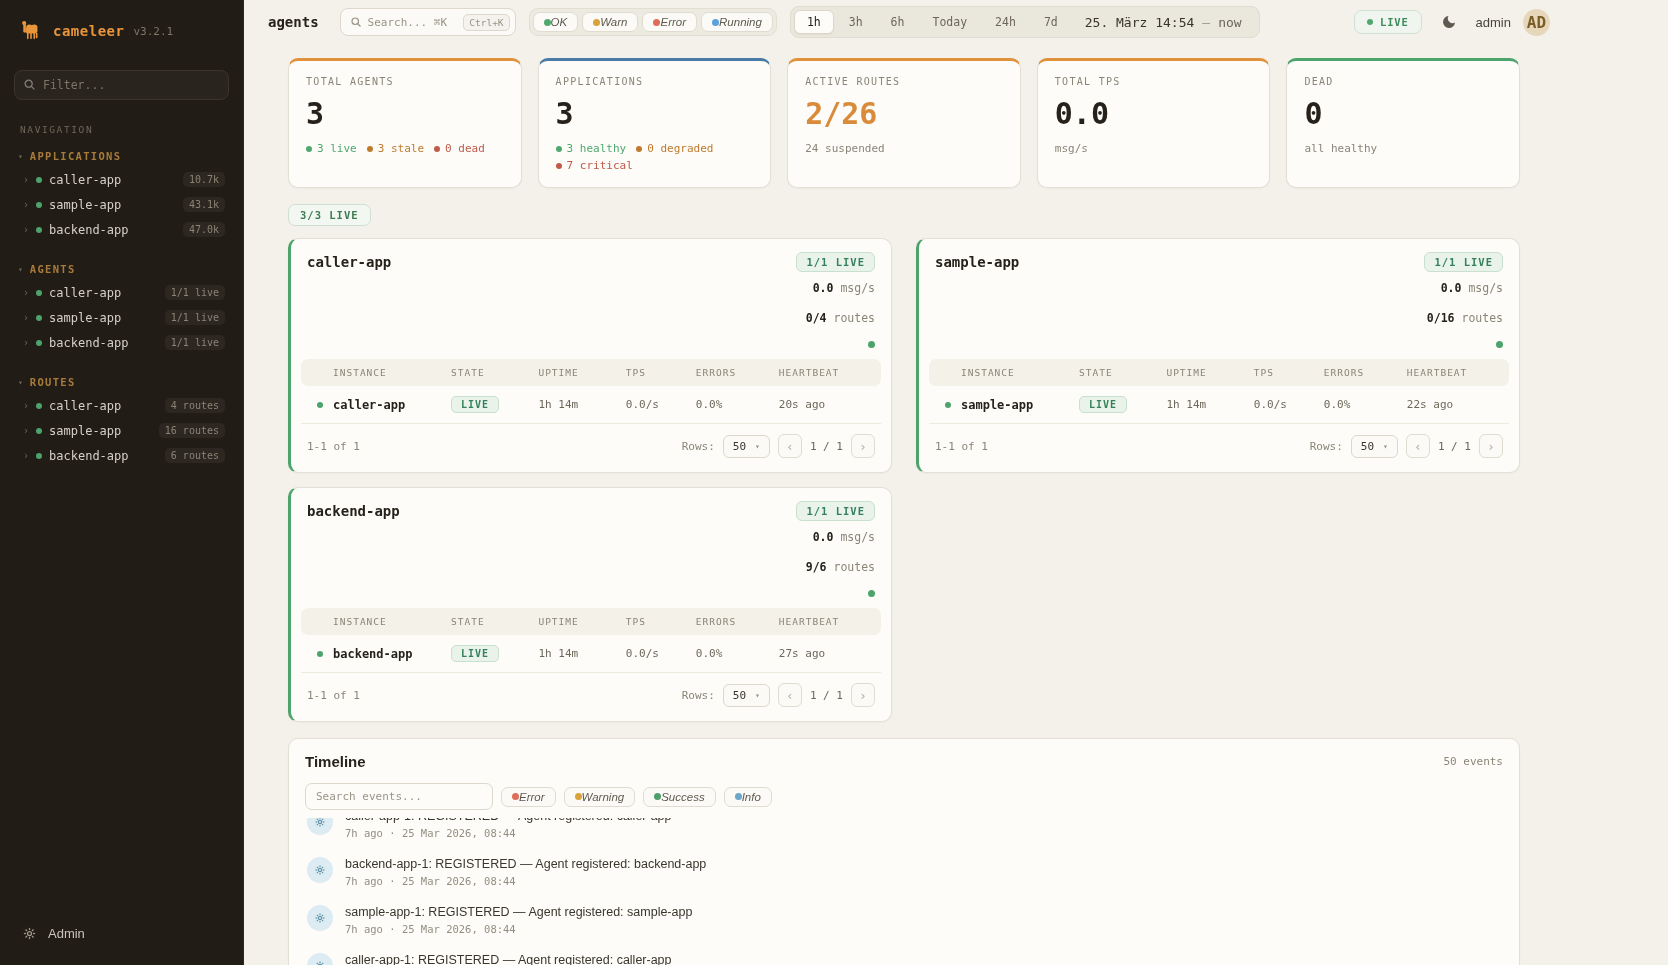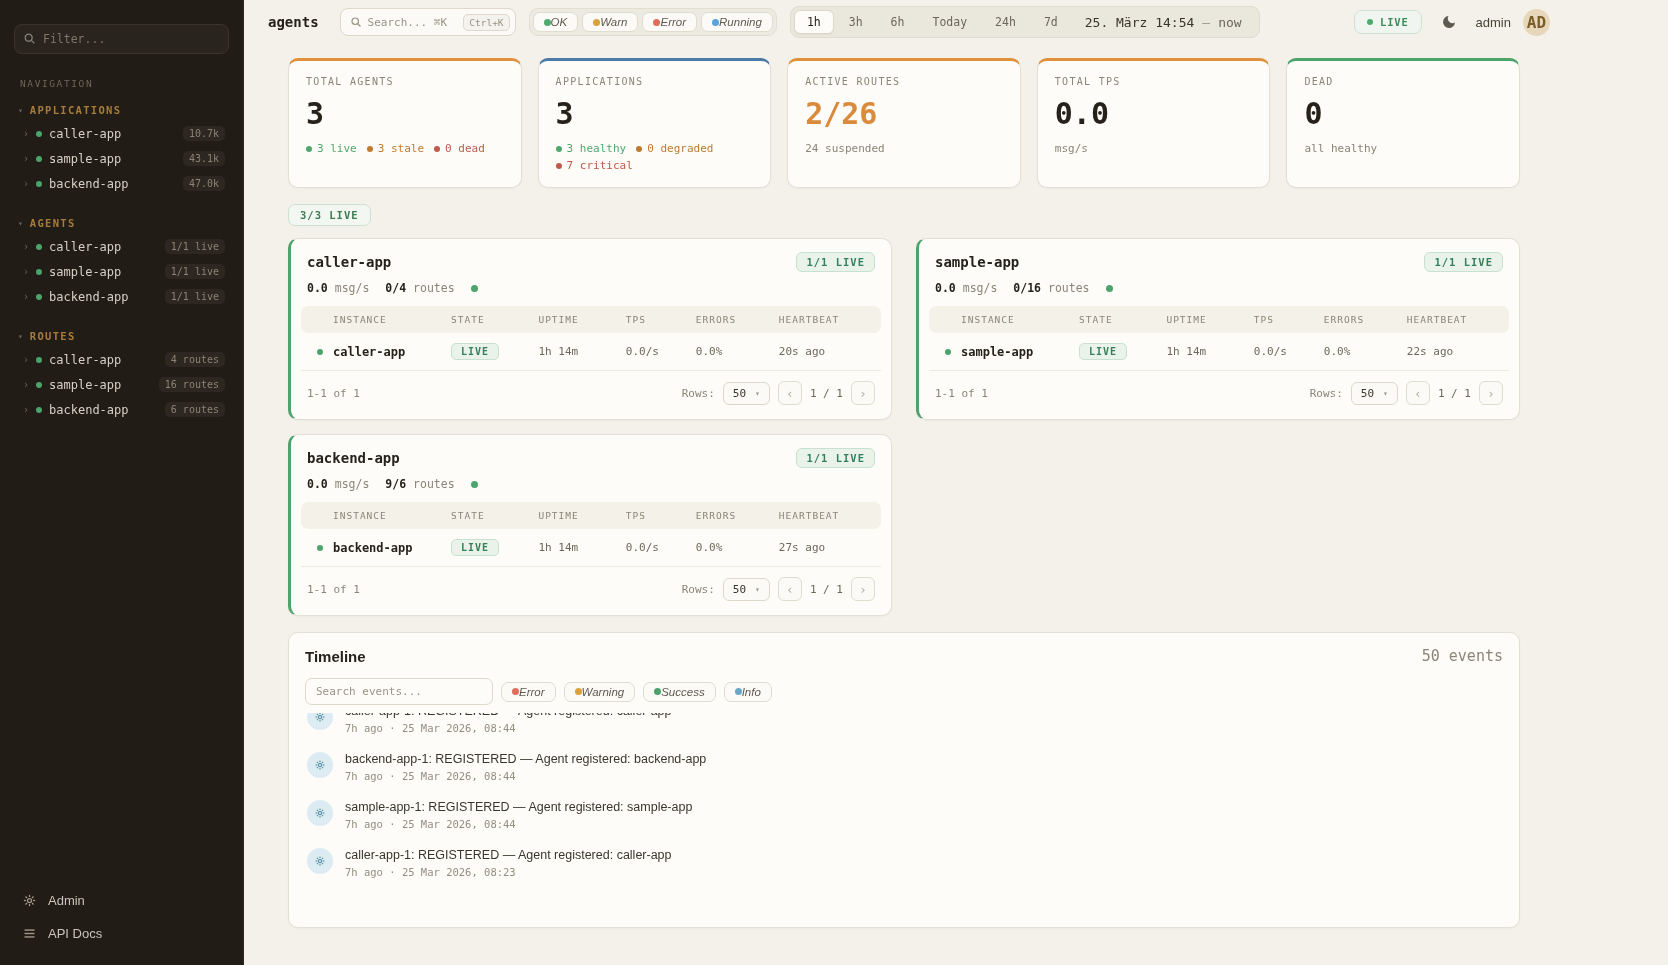--- a/index.html
+++ b/index.html
@@ -64,56 +64,73 @@
   .stat-badge .dot { width:6px; height:6px; }
   .stat-sub { font-size:11px; color:#8b8577; }
 
   .live-banner { display:inline-flex; align-items:center; margin:16px 0 12px; background:#f3f7f1; border:1px solid #cfe0d0; border-radius:7px; padding:4px 11px; font-size:10.5px; letter-spacing:1px; color:#3c7a52; font-weight:bold; }
 
   .apps-grid { display:grid; grid-template-columns:1fr 1fr; gap:14px 24px; align-items:start; }
   .app-card { background:#fdfcf9; border:1px solid #e4dfd4; border-left:3px solid #4ca36b; border-radius:10px; box-shadow:0 1px 2px rgba(0,0,0,.03); padding-bottom:2px; }
   .app-head { display:flex; align-items:center; justify-content:space-between; padding:13px 16px 9px; }
   .app-name { font-size:14px; font-weight:bold; color:#26221b; }
   .app-live { background:#e9f3ea; border:1px solid #c8e0cd; color:#35805a; font-size:10.5px; letter-spacing:1px; padding:3px 9px; border-radius:6px; font-weight:bold; }
-  .app-stats { display:flex; align-items:center; gap:16px; padding:0 16px 11px; font-size:11.5px; color:#8b8577; }
+  .app-stats { display:flex; align-items:flex-end; gap:16px; padding:0 16px 11px; font-size:11.5px; color:#8b8577;flex-direction:column; }
   .app-stats b { color:#26221b; }
   .app-stats .dot { width:7px; height:7px; }
   .tbl { margin:0 10px; }
   .tbl-head { display:grid; grid-template-columns:26px 1.35fr 1fr 1fr .8fr .95fr 1.1fr; background:#f4f1e9; border-radius:7px; padding:8px 6px; font-size:9.5px; letter-spacing:1px; color:#8b8577; align-items:center; }
   .tbl-row { display:grid; grid-template-columns:26px 1.35fr 1fr 1fr .8fr .95fr 1.1fr; align-items:center; padding:10px 6px; border-bottom:1px solid #eeeae0; font-size:11px; color:#6d675a; cursor:pointer; }
   .tbl-row .cell-dot { display:flex; justify-content:center; }
   .tbl-row .inst { color:#26221b; font-weight:bold; font-size:12px; }
   .state-pill { display:inline-flex; background:#e9f3ea; border:1px solid #c8e0cd; color:#35805a; font-size:10px; letter-spacing:1px; padding:2px 9px; border-radius:5px; font-weight:bold; width:max-content; }
   .card-foot { display:flex; align-items:center; padding:10px 16px 12px; font-size:11px; color:#8b8577; }
   .foot-right { margin-left:auto; display:flex; align-items:center; gap:8px; }
   .rows-select { display:flex; align-items:center; gap:9px; border:1px solid #ddd8cb; background:#fbfaf6; border-radius:6px; padding:4px 9px; color:#3a352c; cursor:pointer; }
   .rows-select .car { color:#9a9487; font-size:8px; }
   .pg-btn { width:24px; height:24px; display:flex; align-items:center; justify-content:center; border:1px solid #e0dccf; background:#fbfaf6; border-radius:6px; color:#b5afa2; cursor:pointer; font-size:13px; }
   .pg-label { color:#6d675a; }
 
   .timeline-card { margin-top:16px; background:#fdfcf9; border:1px solid #e4dfd4; border-radius:10px; padding:14px 16px 0; box-shadow:0 1px 2px rgba(0,0,0,.03); }
   .tl-head { display:flex; align-items:center; justify-content:space-between; }
   .tl-title { font-family:"Liberation Sans",sans-serif; font-size:15px; font-weight:bold; color:#26221b; }
-  .tl-count { font-size:15px; color:#8b8577; }
+  .tl-count { font-size:11px; color:#8b8577; }
   .tl-controls { display:flex; align-items:center; gap:8px; margin:13px 0 8px; }
   .tl-search { width:188px; height:27px; border:1px solid #ddd8cb; background:#fdfcf9; border-radius:7px; padding:0 10px; font:inherit; font-size:11px; color:#4a4539; outline:none; }
   .tl-search::placeholder { color:#9a9487; }
   .tl-events { height:214px; overflow:hidden; margin-top:2px; }
   .tl-event { display:flex; gap:12px; padding:9px 2px; align-items:flex-start; cursor:pointer; }
   .tl-event.clipped { margin-top:-18px; }
   .ev-icon { width:26px; height:26px; border-radius:50%; background:#dcecf2; color:#5e93a8; display:flex; align-items:center; justify-content:center; flex:none; }
   .ev-title { font-family:"Liberation Sans",sans-serif; font-size:12.5px; color:#3b362d; }
   .ev-time { font-size:10.5px; color:#948e80; margin-top:4px; }
 </style>
 </head>
 <body>
 
 <div class="app">
 
   <aside class="sidebar">
+    <div class="logo-row">
+      <span style="display:flex;">
+        <svg width="26" height="26" viewBox="0 0 32 32" fill="#e8953c">
+          <circle cx="14" cy="12" r="4"></circle>
+            <circle cx="20" cy="12" r="4"></circle>
+          <rect x="9" y="12" width="15" height="7" rx="3.5"></rect>
+          <rect x="6.5" y="7" width="3.2" height="11" rx="1.6"></rect>
+          <circle cx="7.6" cy="6.2" r="2.6"></circle>
+          <rect x="11" y="18" width="2" height="8" rx="1"></rect>
+          <rect x="15" y="18" width="2" height="8" rx="1"></rect>
+          <rect x="19" y="18" width="2" height="8" rx="1"></rect>
+          <rect x="22" y="18" width="2" height="7" rx="1"></rect>
+        </svg>
+      </span>
+      <span class="logo-name">cameleer</span>
+      <span class="logo-ver">v3.2.1</span>
+    </div>
 
     <div class="filter-wrap">
       <svg width="13" height="13" viewBox="0 0 24 24" fill="none" stroke="#cfcabf" stroke-width="2.4">
           <circle cx="10.5" cy="10.5" r="6.5"></circle>
           <line x1="15.5" y1="15.5" x2="21" y2="21"></line>
         </svg>
       <input class="filter-input" placeholder="Filter..." style="">
     </div>
 
     <div class="nav-label">NAVIGATION</div>
@@ -200,28 +217,20 @@
             <line x1="12" y1="3" x2="12" y2="6.4"></line>
             <line x1="12" y1="17.6" x2="12" y2="21"></line>
             <line x1="3" y1="12" x2="6.4" y2="12"></line>
             <line x1="17.6" y1="12" x2="21" y2="12"></line>
             <line x1="5.6" y1="5.6" x2="8" y2="8"></line>
             <line x1="16" y1="16" x2="18.4" y2="18.4"></line>
             <line x1="5.6" y1="18.4" x2="8" y2="16"></line>
             <line x1="16" y1="8" x2="18.4" y2="5.6"></line>
           </svg>
         <span>Admin</span>
-      </div>
-      <div class="foot-item">
-        <svg width="15" height="15" viewBox="0 0 24 24" fill="none" stroke="#a09a8d" stroke-width="2.2">
-            <line x1="4" y1="6.5" x2="20" y2="6.5"></line>
-            <line x1="4" y1="12" x2="20" y2="12"></line>
-            <line x1="4" y1="17.5" x2="20" y2="17.5"></line>
-          </svg>
-        <span>API Docs</span>
       </div>
     </div>
   </aside>
 
   <div class="main">
 
     <header class="topbar">
       <span class="page-title">agents</span>
 
       <div class="searchbox">

